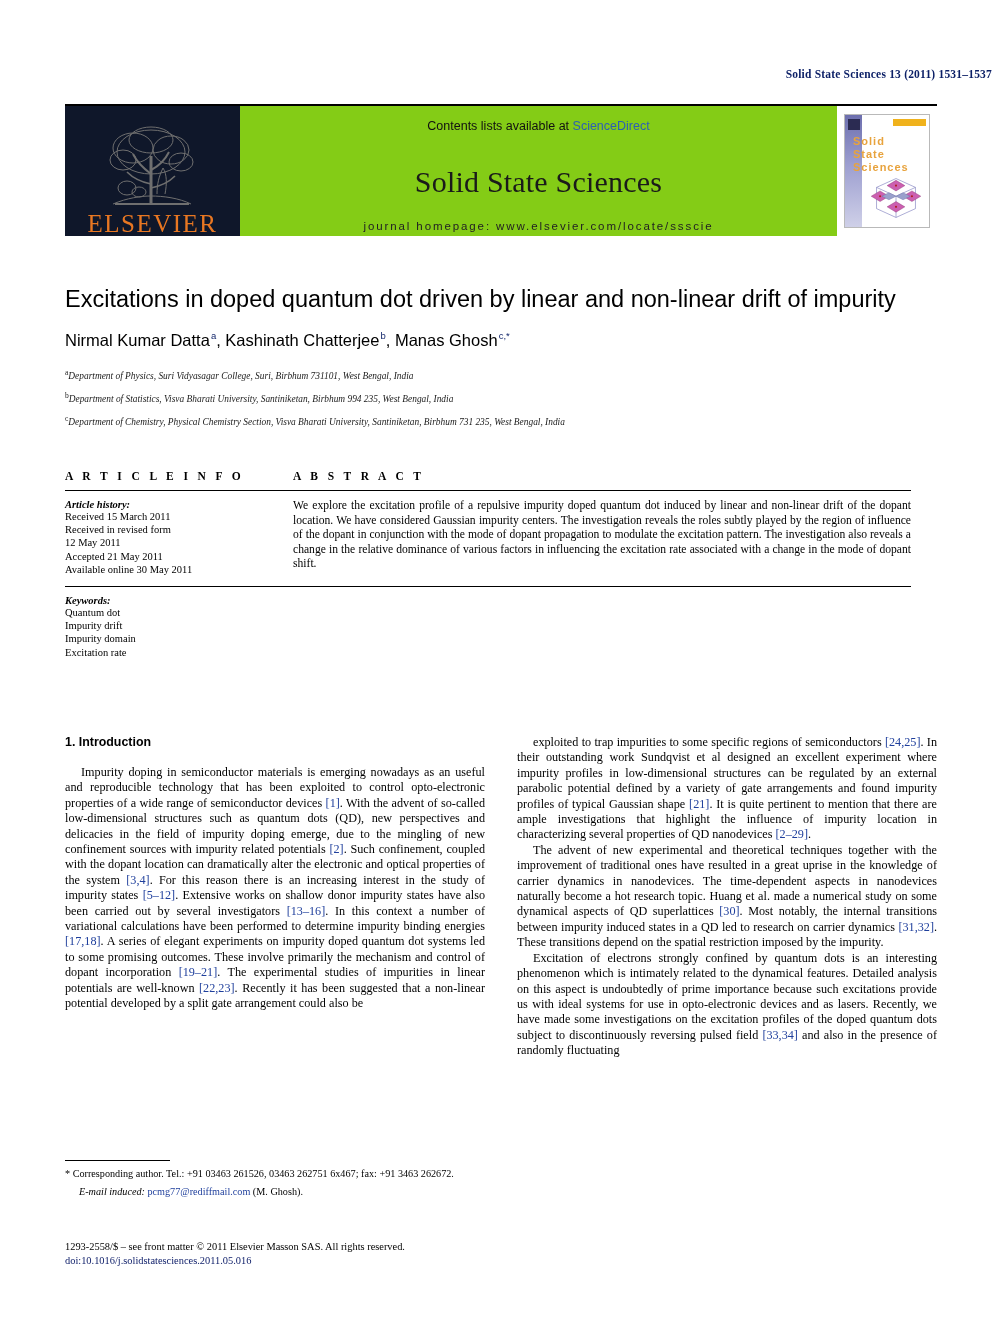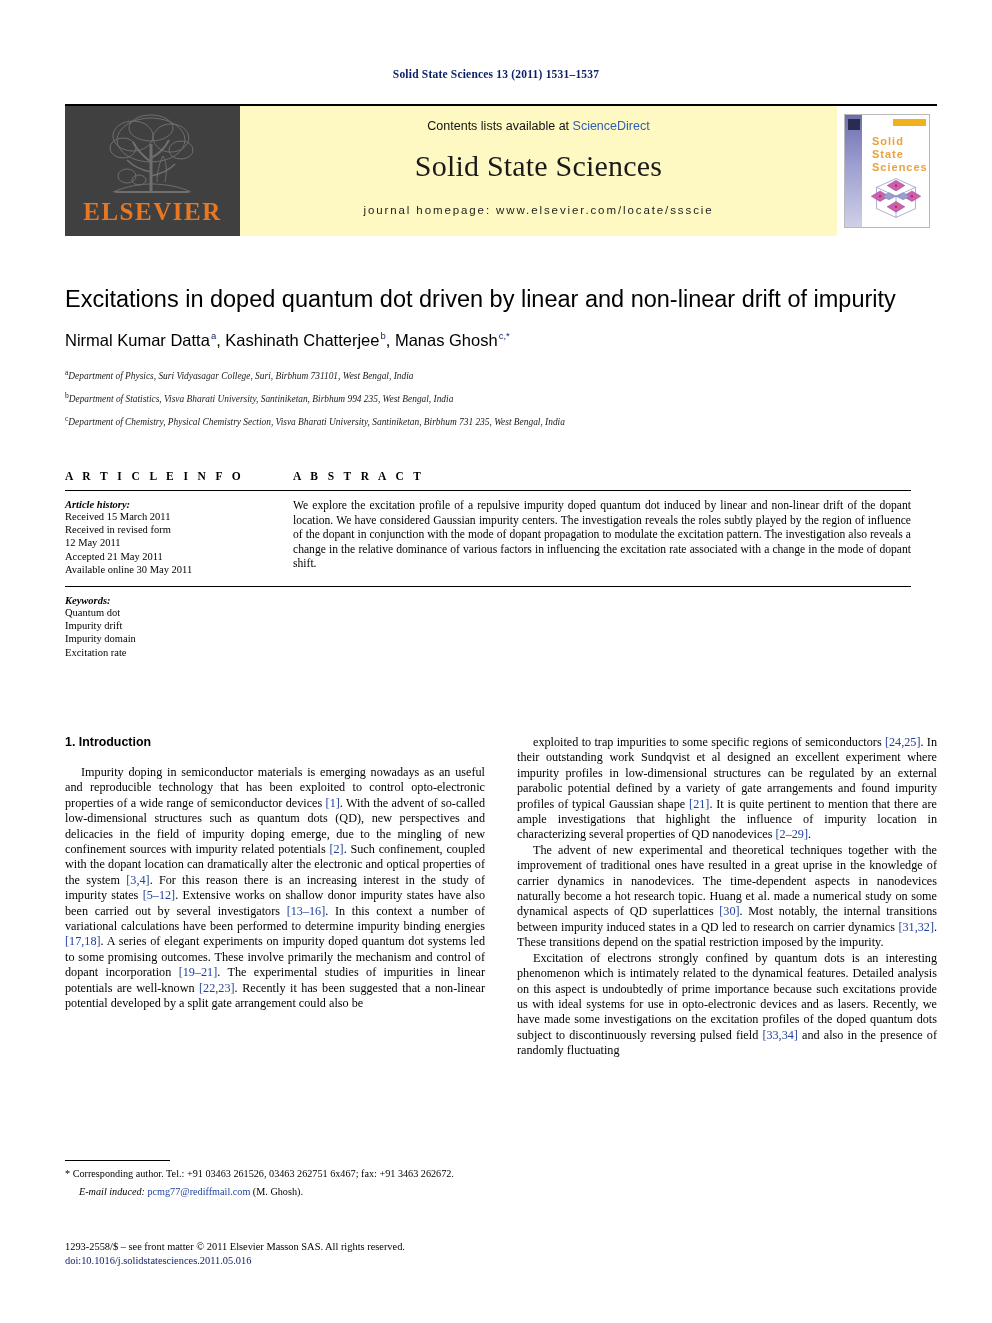--- a/index.html
+++ b/index.html
@@ -22,21 +22,21 @@
     height: 1323px;
     box-sizing: border-box;
   }
 
   
   .running-head {
     position: absolute;
     top: 68px;
     left: 0;
     width: 992px;
-    text-align: center;
+    text-align: right;
     font-family: "Liberation Serif", serif;
     font-weight: bold;
     font-size: 11.5px;
     letter-spacing: 0.2px;
     color: #0b1f66;
   }
 
   
   .banner {
     position: absolute;
@@ -47,54 +47,53 @@
     border-top: 2.5px solid #000;
     box-sizing: border-box;
   }
   .banner-inner {
     display: flex;
     height: 130px;
     align-items: stretch;
   }
   .logo-cell {
     width: 175px;
-    background: #404040;
+    background: #0f172a;
     display: flex;
     flex-direction: column;
     justify-content: flex-start;
     align-items: center;
-    padding-top: 4px;
+    padding-top: 16px;
     box-sizing: border-box;
-    font-weight: bold;
   }
   .elsevier-wordmark {
     font-family: "Liberation Serif", serif;
     font-size: 25px;
     letter-spacing: 1.5px;
     color: #E87722;
     line-height: 1;
     margin-top: 1px;
   }
   .center-cell {
     flex: 1;
-    background: #fef9c3;
+    background: #84cc16;
     position: relative;
     text-align: center;
   }
   .contents-line {
     margin-top: 13px;
     font-family: "Liberation Sans", sans-serif;
     font-size: 12.5px;
     color: #111;
   }
   .contents-line .sd {
     color: #2c5fb5;
   }
   .journal-title {
-    margin-top: 16px;
+    margin-top: 32px;
     font-family: "Liberation Serif", serif;
     font-size: 30px;
     color: #1a1a1a;
     letter-spacing: 0.2px;
   }
   .homepage-line {
     margin-top: 21px;
     font-family: "Liberation Sans", sans-serif;
     font-size: 11.5px;
     letter-spacing: 1.9px;
@@ -128,21 +127,21 @@
     background: #2b2b52;
   }
   .cover-badge {
     position: absolute;
     right: 3px; top: 4px;
     width: 33px; height: 7px;
     background: #f0b21c;
   }
   .cover-title {
     position: absolute;
-    left: 27px;
+    left: 8px;
     top: 20px;
     font-family: "Liberation Sans", sans-serif;
     font-size: 11px;
     line-height: 13px;
     letter-spacing: 1px;
     color: #E8A33D;
     text-align: left;
     font-weight: bold;
   }
   .cover-art {

